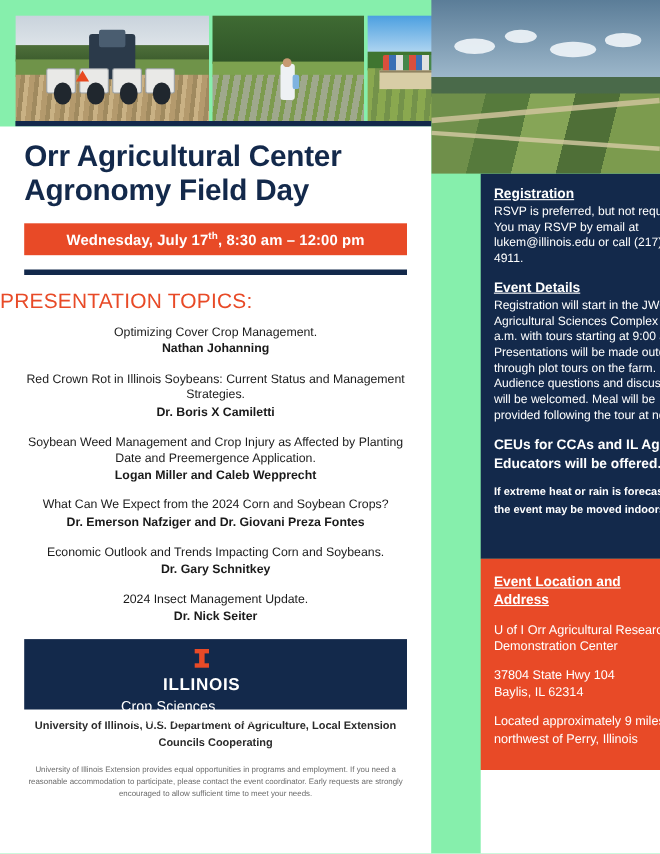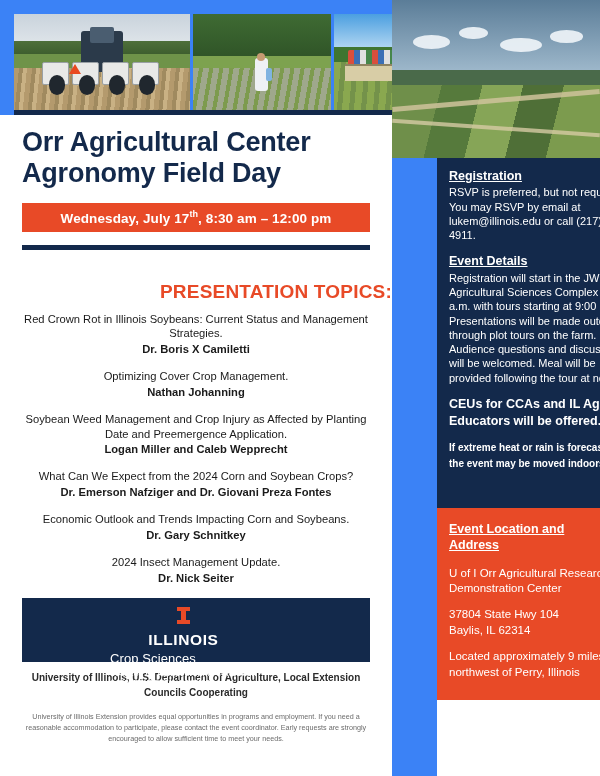--- a/index.html
+++ b/index.html
@@ -12,21 +12,21 @@
     height: 776px;
     font-family: "Liberation Sans", sans-serif;
     overflow: hidden;
     position: relative;
   }
 
   .page {
     position: relative;
     width: 600px;
     height: 776px;
-    background: #3b82f6;
+    background: #86efac;
     overflow: hidden;
   }
 
   
   .photo-strip {
     position: absolute;
     left: 0; top: 0;
     width: 600px; height: 158px;
   }
   .photo {
@@ -160,23 +160,23 @@
 
   .rule-navy {
     margin: 13px 22px 0 22px;
     height: 5px;
     background: #13294B;
   }
 
   .topics-heading {
     color: #E84A27;
     font-size: 19px;
-    font-weight: bold;
-    text-align: right;
-    margin: 31px 0 9px 0;
+    font-weight: normal;
+    text-align: left;
+    margin: 14px 0 9px 0;
     letter-spacing: 0.2px;
   }
 
   .topic {
     text-align: center;
     margin: 0 14px 13px 14px;
     color: #1a1a1a;
   }
   .topic-title {
     font-size: 11.2px;
@@ -390,27 +390,27 @@
 
     <div class="date-banner">
       <span>Wednesday, July 17</span><sup>th</sup><span>, 8:30 am – 12:00 pm</span>
     </div>
 
     <div class="rule-navy"></div>
 
     <div class="topics-heading">PRESENTATION TOPICS:</div>
 
     <div class="topic">
+      <div class="topic-title">Optimizing Cover Crop Management.</div>
+      <div class="topic-speaker">Nathan Johanning</div>
+    </div>
+
+    <div class="topic">
       <div class="topic-title">Red Crown Rot in Illinois Soybeans: Current Status and Management Strategies.</div>
       <div class="topic-speaker">Dr. Boris X Camiletti</div>
-    </div>
-
-    <div class="topic">
-      <div class="topic-title">Optimizing Cover Crop Management.</div>
-      <div class="topic-speaker">Nathan Johanning</div>
     </div>
 
     <div class="topic">
       <div class="topic-title">Soybean Weed Management and Crop Injury as Affected by Planting Date and Preemergence Application.</div>
       <div class="topic-speaker">Logan Miller and Caleb Wepprecht</div>
     </div>
 
     <div class="topic">
       <div class="topic-title">What Can We Expect from the 2024 Corn and Soybean Crops?</div>
       <div class="topic-speaker">Dr. Emerson Nafziger and Dr. Giovani Preza Fontes</div>

